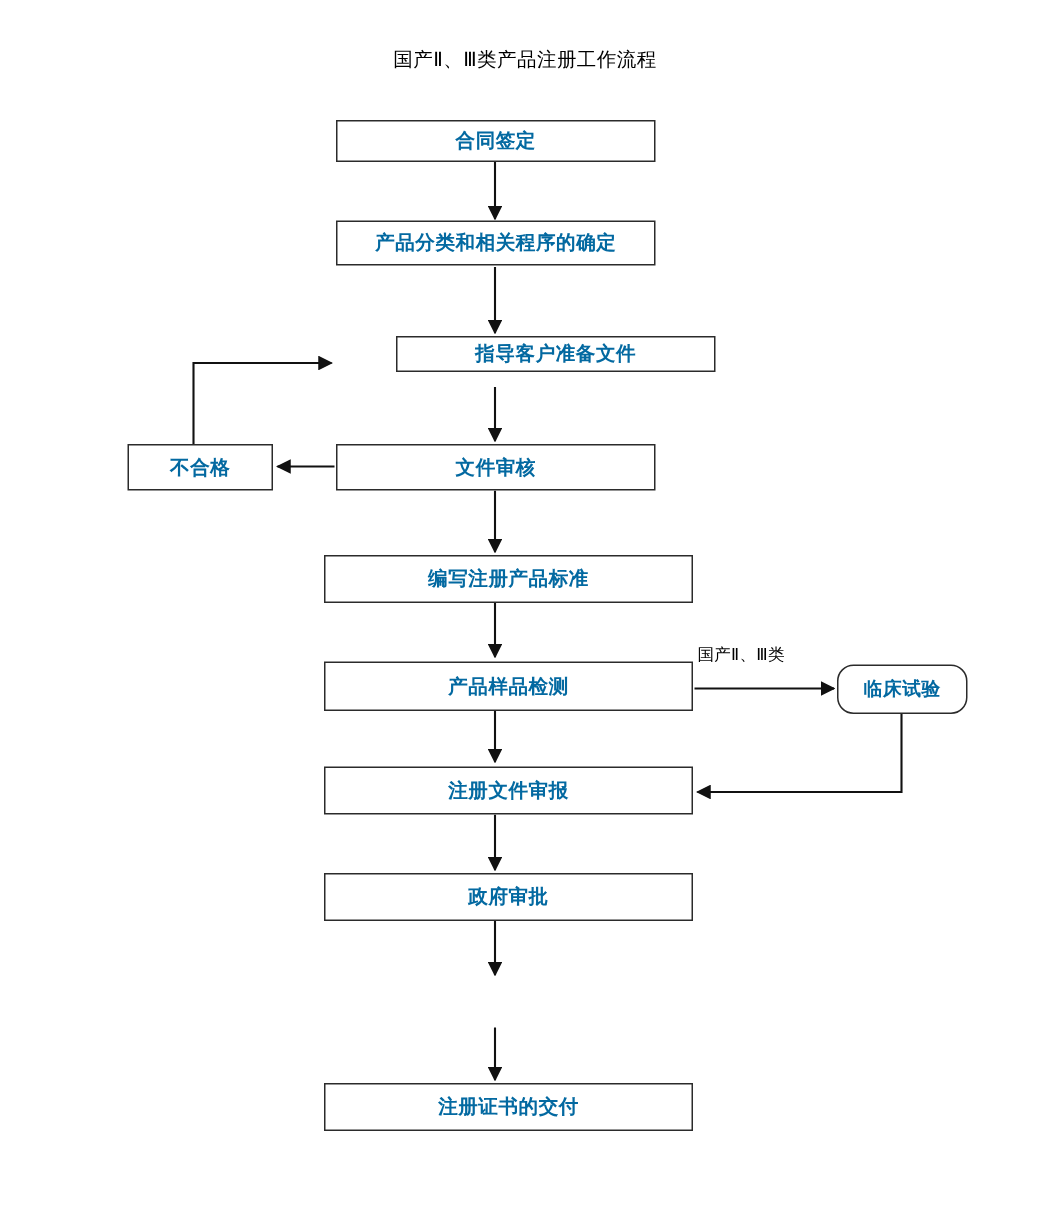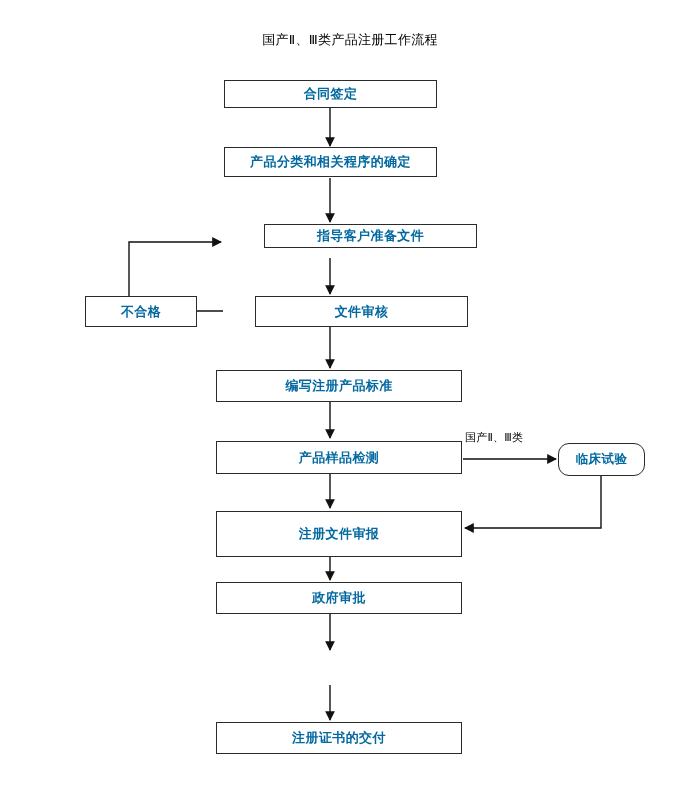--- a/index.html
+++ b/index.html
@@ -122,41 +122,41 @@
   </div>
 
   <div class="node" style="left:224px; top:147px; width:213px; height:30px;">
     <span>产品分类和相关程序的确定</span>
   </div>
 
   <div class="node" style="left:228px; top:224px; width:213px; height:24px;margin-left:36px;">
     <span>指导客户准备文件</span>
   </div>
 
-  <div class="node" style="left:224px; top:296px; width:213px; height:31px;margin-left:31px;">
+  <div class="node" style="left:224px; top:296px; width:213px; height:31px;">
     <span>文件审核</span>
   </div>
 
-  <div class="node" style="left:85px; top:296px; width:112px; height:31px;">
+  <div class="node" style="left:85px; top:296px; width:97px; height:31px;">
     <span>不合格</span>
   </div>
 
   <div class="node" style="left:216px; top:370px; width:246px; height:32px;">
     <span>编写注册产品标准</span>
   </div>
 
   <div class="node" style="left:216px; top:441px; width:246px; height:33px;">
     <span>产品样品检测</span>
   </div>
 
   <div class="node small" style="left:558px; top:443px; width:87px; height:33px;border-radius:11px;">
     <span>临床试验</span>
   </div>
 
-  <div class="node" style="left:216px; top:511px; width:246px; height:46px;">
+  <div class="node" style="left:216px; top:511px; width:246px; height:32px;">
     <span>注册文件审报</span>
   </div>
 
   <div class="node" style="left:216px; top:582px; width:246px; height:32px;">
     <span>政府审批</span>
   </div>
 
 
   <div class="node" style="left:216px; top:722px; width:246px; height:32px;">
     <span>注册证书的交付</span>

